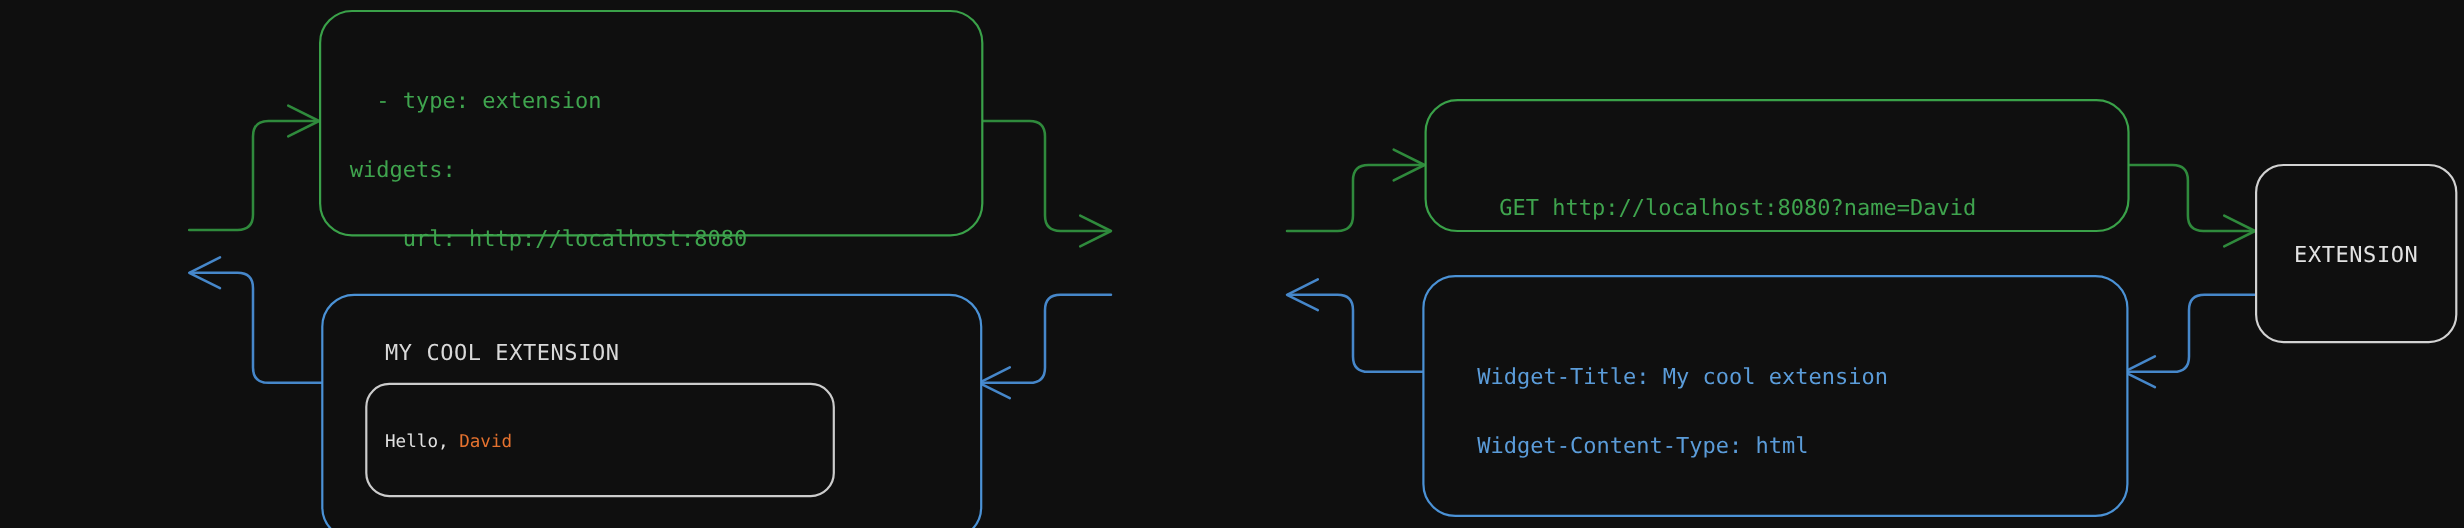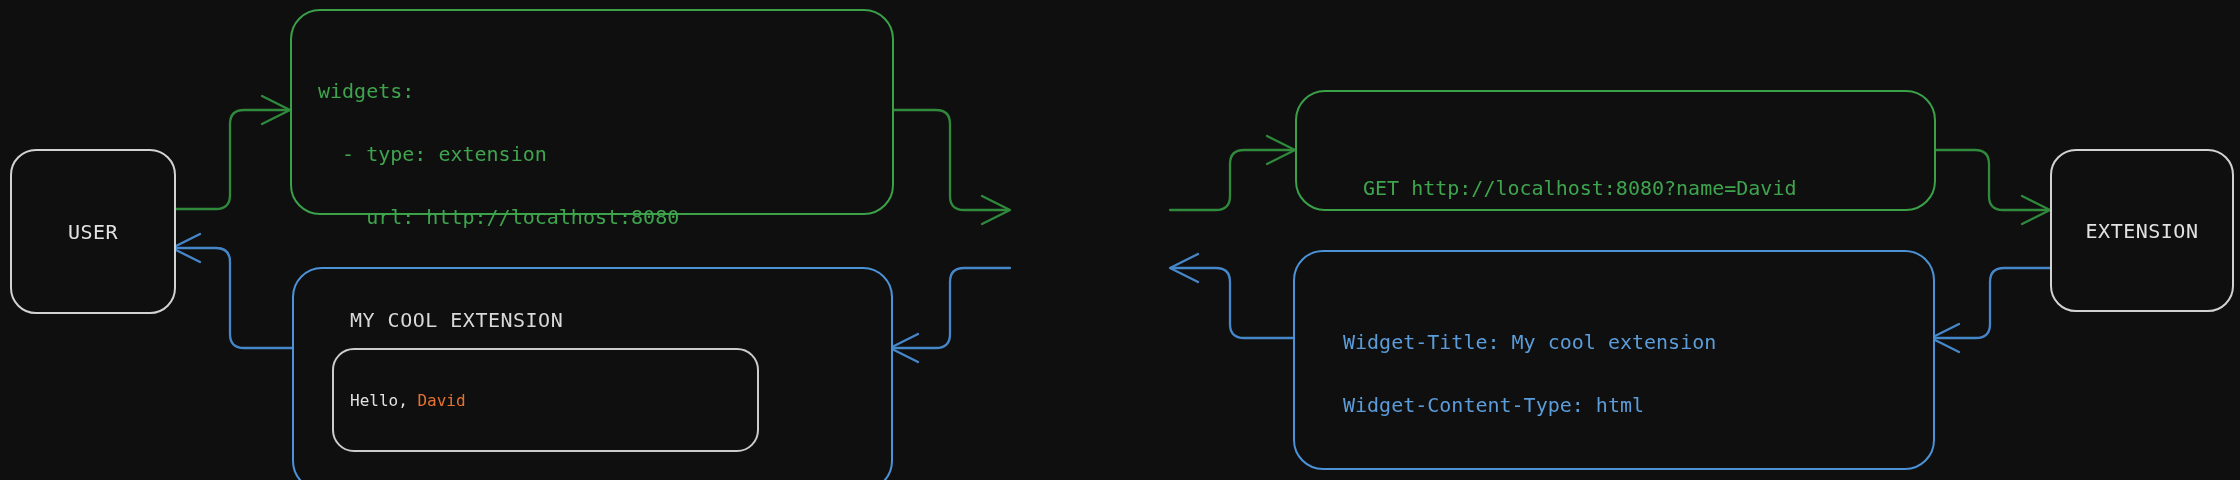--- a/index.html
+++ b/index.html
@@ -98,31 +98,28 @@
     <g class="edge-blue">
       <path d="M 1010 268 H 964 Q 950 268 950 282 V 334 Q 950 348 936 348 H 891"></path>
       <path d="M 918 334 L 890 348 L 918 362"></path>
     </g>
     <g class="edge-blue">
       <path d="M 292 348 H 244 Q 230 348 230 334 V 262 Q 230 248 216 248 H 173"></path>
       <path d="M 200 234 L 172 248 L 200 262"></path>
     </g>
   </svg>
 
-  <div class="node" id="node-user">
-    <span>USER</span>
-  </div>
   <div class="node" id="node-extension">
     <span>EXTENSION</span>
   </div>
 
   <div class="box green" id="config-box">
     <div class="code green-text" id="config-code">
+      <div class="code-row">  - type: extension</div>
       <div class="code-row">widgets:</div>
-      <div class="code-row">  - type: extension</div>
       <div class="code-row">    url: http://localhost:8080</div>
       <div class="code-row">    allow-potentially-dangerous-html: true</div>
       <div class="code-row">    parameters:</div>
       <div class="code-row">      name: David</div>
     </div>
   </div>
 
   <div class="box green" id="request-box">
     <div class="code green-text" id="request-code">
       <div class="code-row">GET http://localhost:8080?name=David</div>

